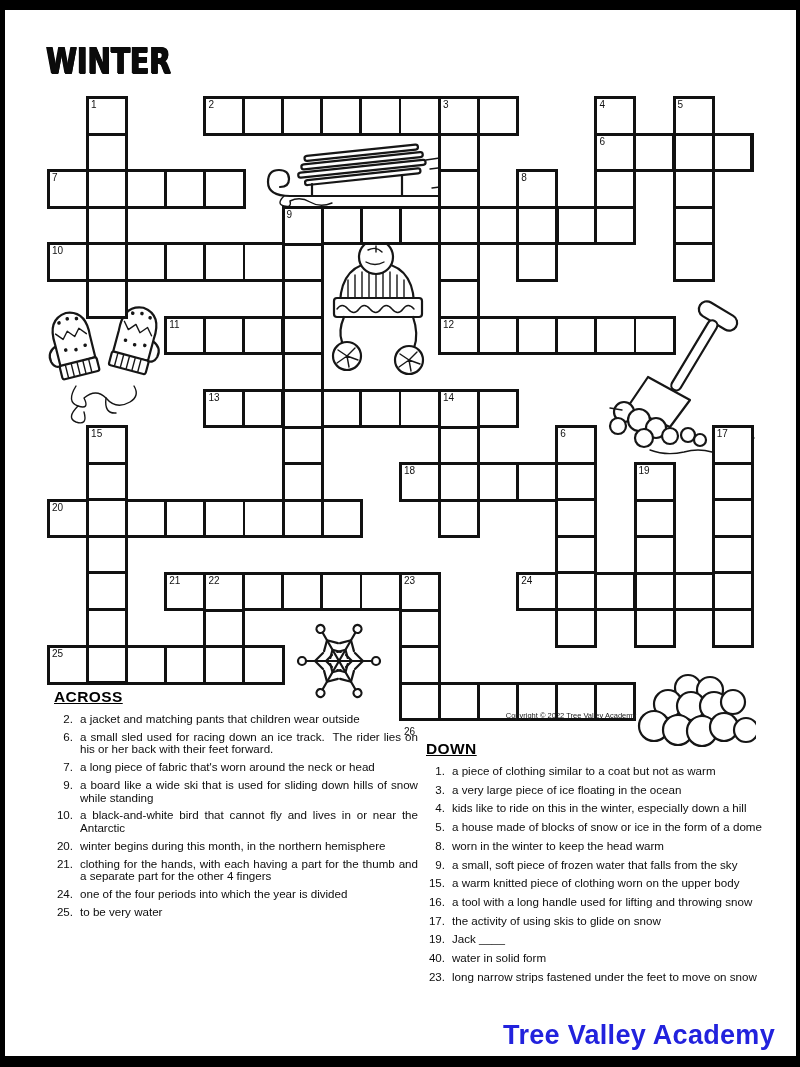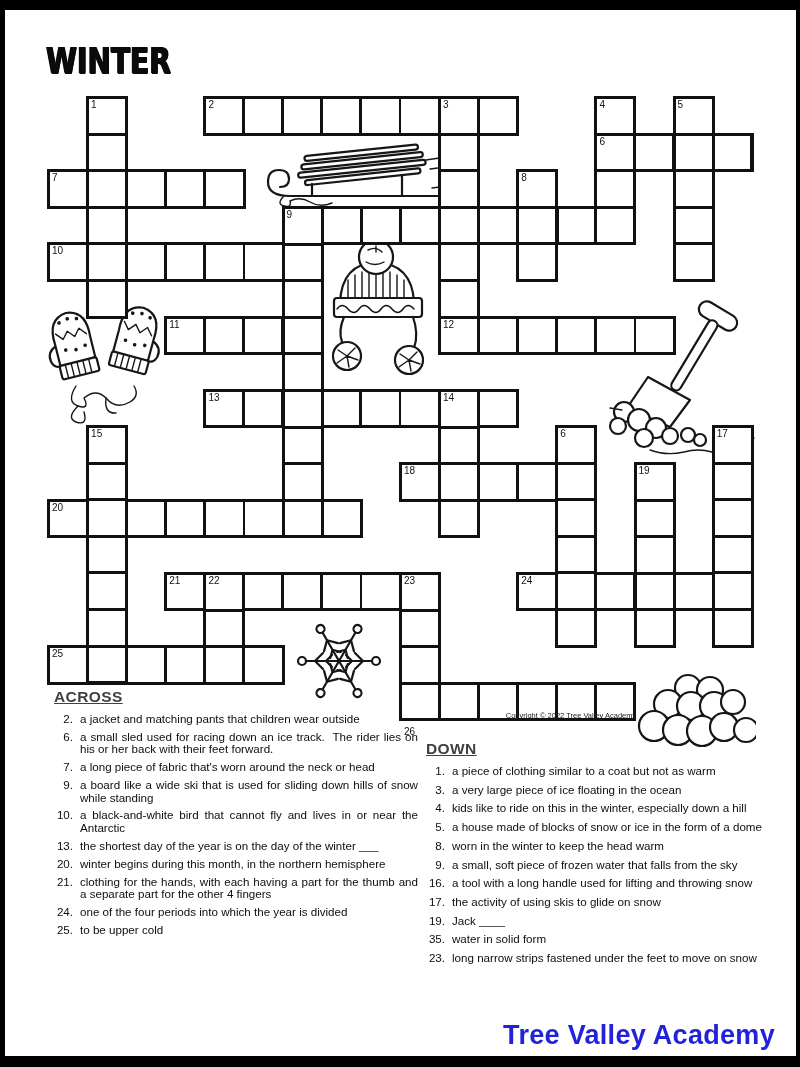--- a/index.html
+++ b/index.html
@@ -25,21 +25,21 @@
   .illus path,.illus rect,.illus circle,.illus ellipse,.illus line,.illus polyline,.illus polygon{
     stroke:#161616;stroke-width:2.2;fill:none;stroke-linecap:round;stroke-linejoin:round;}
   .illus .f{fill:#fff;}
   .illus .dot{fill:#161616;stroke:none;}
   .illus .thin{stroke-width:1.4;}
 
   .clue-section{position:absolute;}
   #across-section{left:52px;top:688px;width:366px;}
   #down-section{left:424px;top:740px;width:372px;}
   .clue-section h2{margin:0 0 7px 2px;font-size:15.5px;letter-spacing:0.4px;
-                   text-decoration:underline;color:#404040;}
+                   text-decoration:underline;color:#000000;}
   .clue-section ol{list-style:none;margin:0;padding:0;font-size:11.6px;line-height:12.4px;color:#0d0d0d;}
   .clue-section li{display:flex;margin-bottom:5.5px;}
   #down-section li{margin-bottom:6.3px;}
   .cnum{flex:0 0 21px;text-align:right;padding-right:7px;}
   .ctxt{flex:1;white-space:pre-wrap;}
   #across-section .ctxt{text-align:justify;}
 
   #copyright{position:absolute;left:495px;top:711px;width:152px;text-align:center;
              font-size:7.5px;line-height:9px;color:#222;}
   #logo{position:absolute;left:500px;top:1020px;width:275px;text-align:right;
@@ -239,38 +239,34 @@
         </li>
         <li>
           <span class="cnum">9.</span>
           <span class="ctxt">a board like a wide ski that is used for sliding down hills of snow while standing</span>
         </li>
         <li>
           <span class="cnum">10.</span>
           <span class="ctxt">a black-and-white bird that cannot fly and lives in or near the Antarctic</span>
         </li>
         <li>
-          <span class="cnum">13.</span>
-          <span class="ctxt">the shortest day of the year is on the day of the winter ___</span>
-        </li>
-        <li>
           <span class="cnum">20.</span>
           <span class="ctxt">winter begins during this month, in the northern hemisphere</span>
         </li>
         <li>
           <span class="cnum">21.</span>
           <span class="ctxt">clothing for the hands, with each having a part for the thumb and a separate part for the other 4 fingers</span>
         </li>
         <li>
           <span class="cnum">24.</span>
           <span class="ctxt">one of the four periods into which the year is divided</span>
         </li>
         <li>
           <span class="cnum">25.</span>
-          <span class="ctxt">to be upper cold</span>
+          <span class="ctxt">to be very water</span>
         </li>
       </ol>
   </section>
 
   <section id="down-section" class="clue-section">
     <h2>DOWN</h2>
     <ol id="down-list">
         <li>
           <span class="cnum">1.</span>
           <span class="ctxt">a piece of clothing similar to a coat but not as warm</span>
@@ -289,33 +285,37 @@
         </li>
         <li>
           <span class="cnum">8.</span>
           <span class="ctxt">worn in the winter to keep the head warm</span>
         </li>
         <li>
           <span class="cnum">9.</span>
           <span class="ctxt">a small, soft piece of frozen water that falls from the sky</span>
         </li>
         <li>
+          <span class="cnum">15.</span>
+          <span class="ctxt">a warm knitted piece of clothing worn on the upper body</span>
+        </li>
+        <li>
           <span class="cnum">16.</span>
           <span class="ctxt">a tool with a long handle used for lifting and throwing snow</span>
         </li>
         <li>
           <span class="cnum">17.</span>
           <span class="ctxt">the activity of using skis to glide on snow</span>
         </li>
         <li>
           <span class="cnum">19.</span>
           <span class="ctxt">Jack ____</span>
         </li>
         <li>
-          <span class="cnum">35.</span>
+          <span class="cnum">40.</span>
           <span class="ctxt">water in solid form</span>
         </li>
         <li>
           <span class="cnum">23.</span>
           <span class="ctxt">long narrow strips fastened under the feet to move on snow</span>
         </li>
       </ol>
   </section>
 
   <div id="logo" style="color: rgb(34, 34, 221);">Tree Valley Academy</div>

